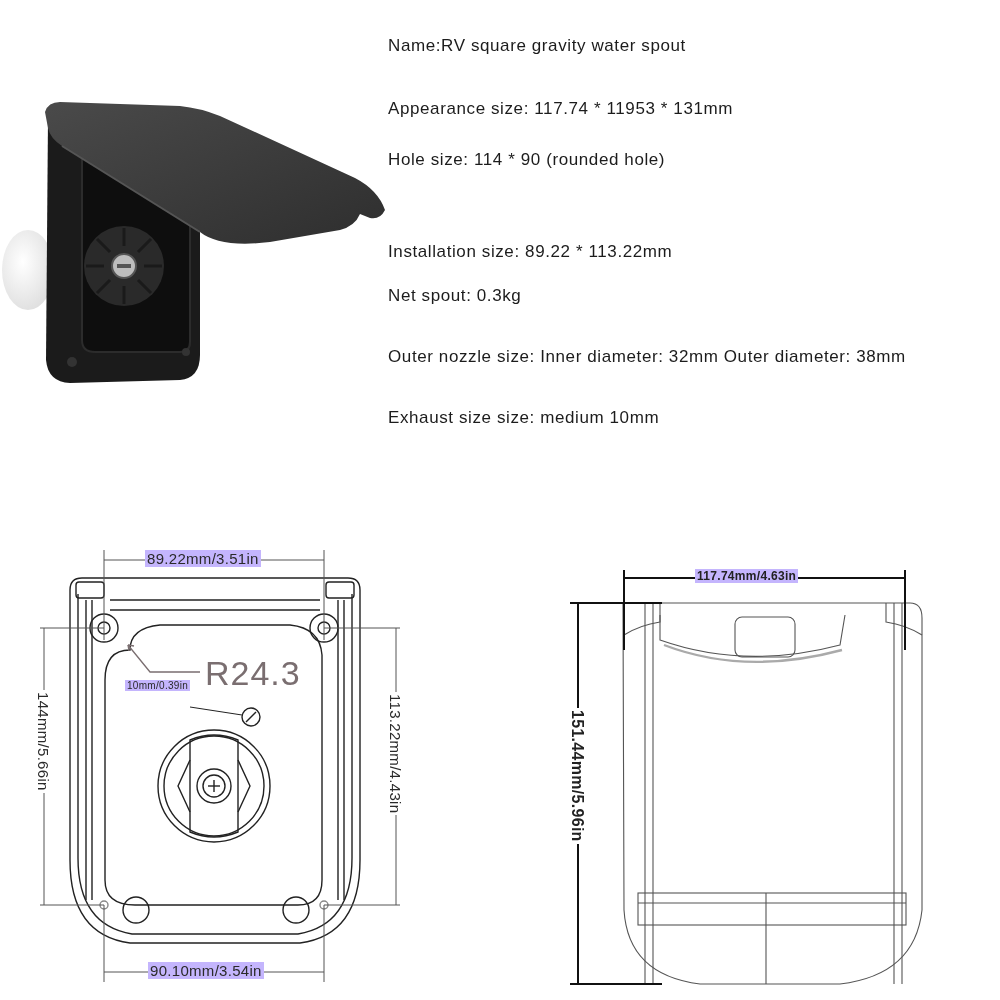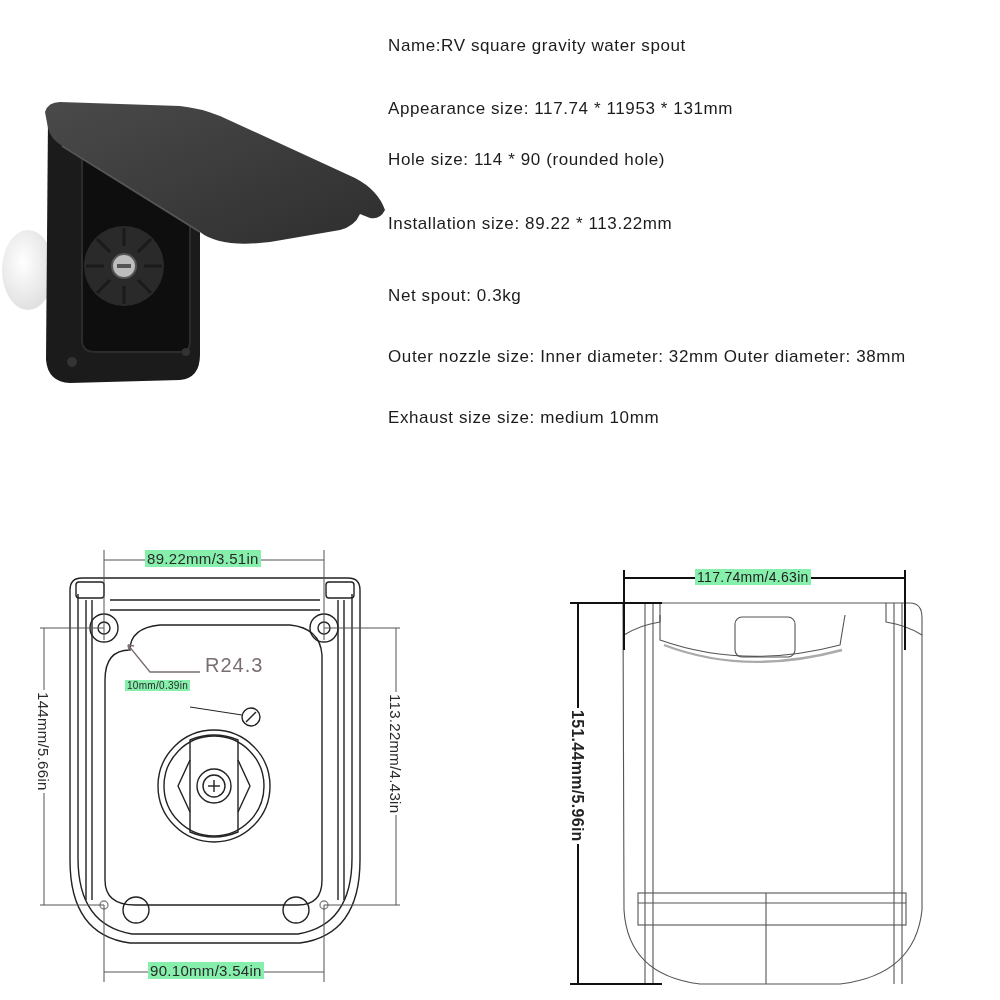--- a/index.html
+++ b/index.html
@@ -1,29 +1,29 @@
 <!DOCTYPE html>
 <html><head>
 <meta charset="utf-8">
 <style>
   html, body { margin:0; padding:0; background:#ffffff; }
   body { width:1000px; height:1000px; position:relative; overflow:hidden; font-family:"Liberation Sans", sans-serif; color:#1a1a1a; }
   .spec { position:absolute; left:388px; font-size:17px; letter-spacing:0.6px; white-space:nowrap; color:#1c1c1c; }
-  .dim { position:absolute; font-size:15px; color:#2a2a2a; white-space:nowrap; background:#86efac; padding:0 2px; letter-spacing:0.3px; }
+  .dim { position:absolute; font-size:15px; color:#2a2a2a; white-space:nowrap; background:#c4b5fd; padding:0 2px; letter-spacing:0.3px; }
   .vdim { position:absolute; font-size:15px; color:#2a2a2a; white-space:nowrap; background:#fff; padding:2px 0; letter-spacing:0.3px; writing-mode:vertical-rl; }
-  .radius { position:absolute; font-size:20px; color:#7a6e70; letter-spacing:1px; }
+  .radius { position:absolute; font-size:34px; color:#7a6e70; letter-spacing:1px; }
   svg { position:absolute; left:0; top:0; }
 </style>
 </head>
 <body>
 
 <div class="spec" style="top:36px">Name:RV square gravity water spout</div>
 <div class="spec" style="top:99px">Appearance size: 117.74 * 11953 * 131mm</div>
 <div class="spec" style="top:150px">Hole size: 114 * 90 (rounded hole)</div>
-<div class="spec" style="top:214px">Installation size: 89.22 * 113.22mm</div>
+<div class="spec" style="top:242px">Installation size: 89.22 * 113.22mm</div>
 <div class="spec" style="top:286px">Net spout: 0.3kg</div>
 <div class="spec" style="top:347px">Outer nozzle size: Inner diameter: 32mm Outer diameter: 38mm</div>
 <div class="spec" style="top:408px">Exhaust size size: medium 10mm</div>
 
 <svg width="400" height="400" viewBox="0 0 400 400">
   <defs>
     <linearGradient id="lidg" x1="0" y1="0" x2="1" y2="1">
       <stop offset="0" stop-color="#4a4a4a"></stop>
       <stop offset="1" stop-color="#2e2e2e"></stop>
     </linearGradient>
@@ -152,14 +152,14 @@
   </g>
 </svg>
 
 <div class="dim" style="left:145px;top:550px">89.22mm/3.51in</div>
 <div class="dim" style="left:148px;top:962px">90.10mm/3.54in</div>
 <div class="vdim" style="left:35px;top:690px">144mm/5.66in</div>
 <div class="vdim" style="left:387px;top:692px">113.22mm/4.43in</div>
 <div class="radius" style="left:205px;top:654px">R24.3</div>
 <div class="dim" style="left:125px;top:680px;font-size:10px">10mm/0.39in</div>
 
-<div class="dim" style="left:695px;top:569px;font-size:14px;font-weight:normal;color:#222">117.74mm/4.63in</div>
+<div class="dim" style="left:695px;top:569px;font-size:12px;font-weight:bold;color:#222">117.74mm/4.63in</div>
 <div class="vdim" style="left:568px;top:708px;font-size:16px;font-weight:bold;color:#222">151.44mm/5.96in</div>
 
 </body></html>

